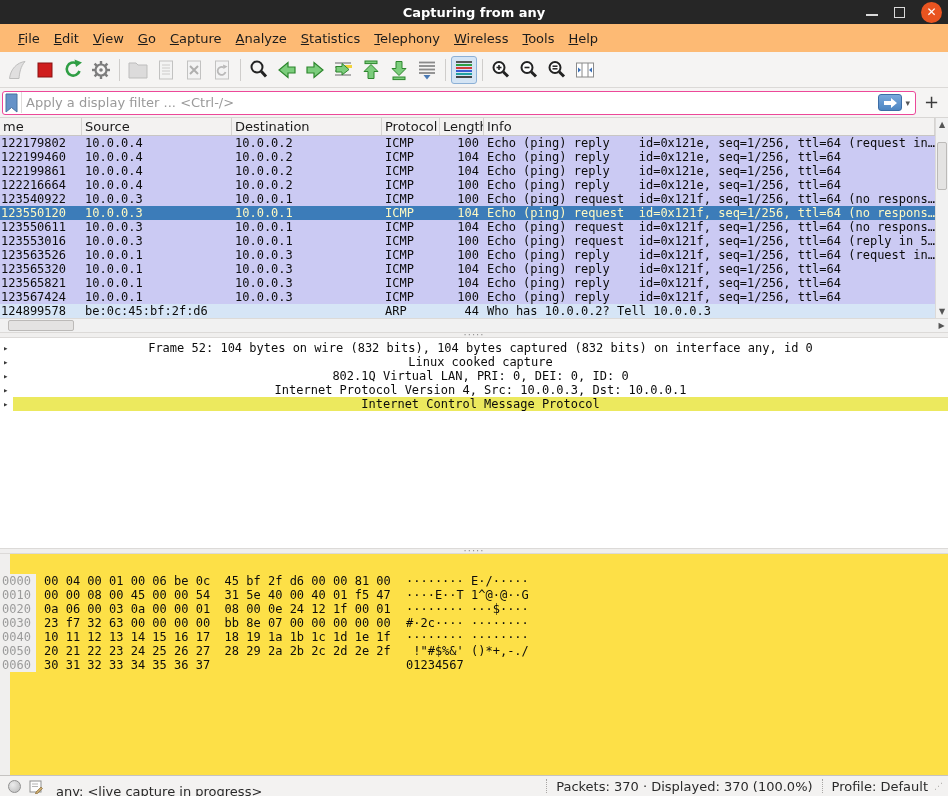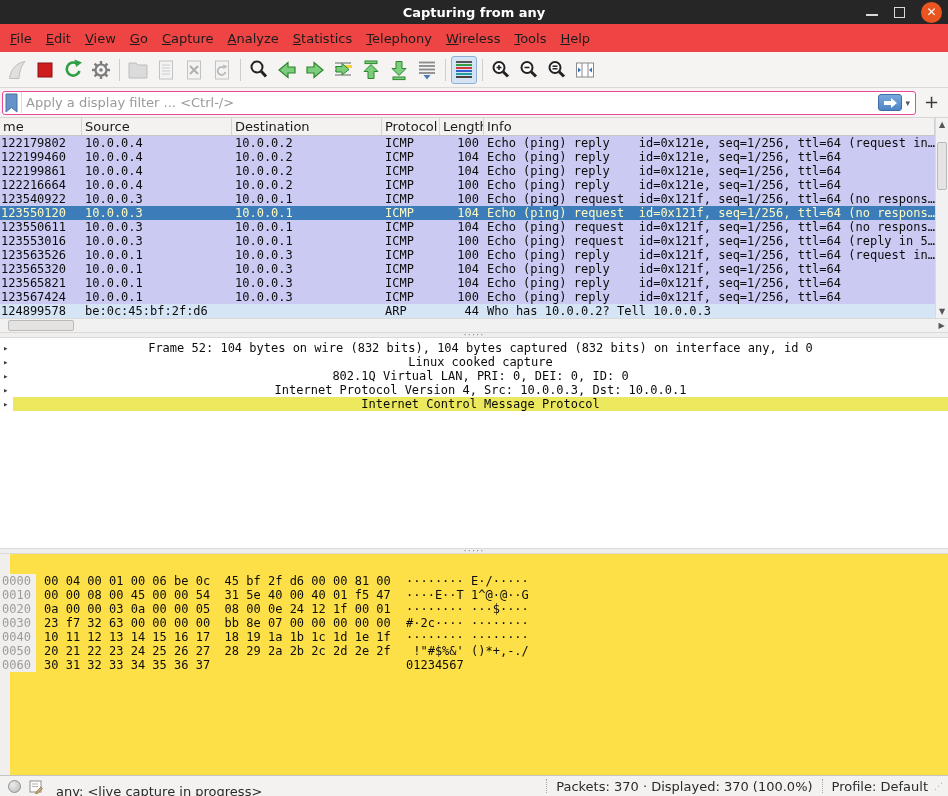--- a/index.html
+++ b/index.html
@@ -15,22 +15,22 @@
   .winbtns { position:absolute; right:6px; top:0; height:24px; display:flex;
              align-items:center; gap:16px; }
   .minbtn { width:12px; height:2px; background:#d9d9d9; margin-top:6px; }
   .maxbtn { width:11px; height:11px; border:1.5px solid #d9d9d9; }
   .closebtn { width:21px; height:21px; border-radius:50%;
               background:var(--close_button,#e95420); color:#fff; font-size:12px;
               font-weight:bold; display:flex; align-items:center; justify-content:center;
               line-height:1; }
 
   
-  .menubar { height:28px; background:#ef4444; display:flex; align-items:center;
-             padding-left:3px; flex:0 0 auto; font-size:13px; color:#1c1c1c; }
+  .menubar { height:28px; background:#fdba74; display:flex; align-items:center;
+             padding-left:11px; flex:0 0 auto; font-size:13px; color:#1c1c1c; }
   .menubar span { display:inline-block; padding:4px 7px; }
   .menubar span::first-letter { text-decoration:underline; }
 
   
   .toolbar { height:36px; background:#f5f4f3; border-bottom:1px solid #dbd9d7;
              display:flex; align-items:center; padding-left:3px; flex:0 0 auto; }
   .tbtn { width:26px; height:28px; display:flex; align-items:center;
           justify-content:center; margin:0 1px; }
   .tbtn.dis { opacity:.55; filter:grayscale(1); }
   .tbtn.pressed { background:#d4e4f4; border:1px solid #8cb0d6; border-radius:3px; }
@@ -524,21 +524,21 @@
       </div>
 
       <div class="hexline">
         <span class="off">0010</span>
         <span class="hx">00 00 08 00 45 00 00 54  31 5e 40 00 40 01 f5 47</span>
         <span class="as">····E··T 1^@·@··G</span>
       </div>
 
       <div class="hexline">
         <span class="off">0020</span>
-        <span class="hx">0a 00 00 03 0a 00 00 05  08 00 0e 24 12 1f 00 01</span>
+        <span class="hx">0a 06 00 03 0a 00 00 01  08 00 0e 24 12 1f 00 01</span>
         <span class="as">········ ···$····</span>
       </div>
 
       <div class="hexline">
         <span class="off">0030</span>
         <span class="hx">23 f7 32 63 00 00 00 00  bb 8e 07 00 00 00 00 00</span>
         <span class="as">#·2c···· ········</span>
       </div>
 
       <div class="hexline">

